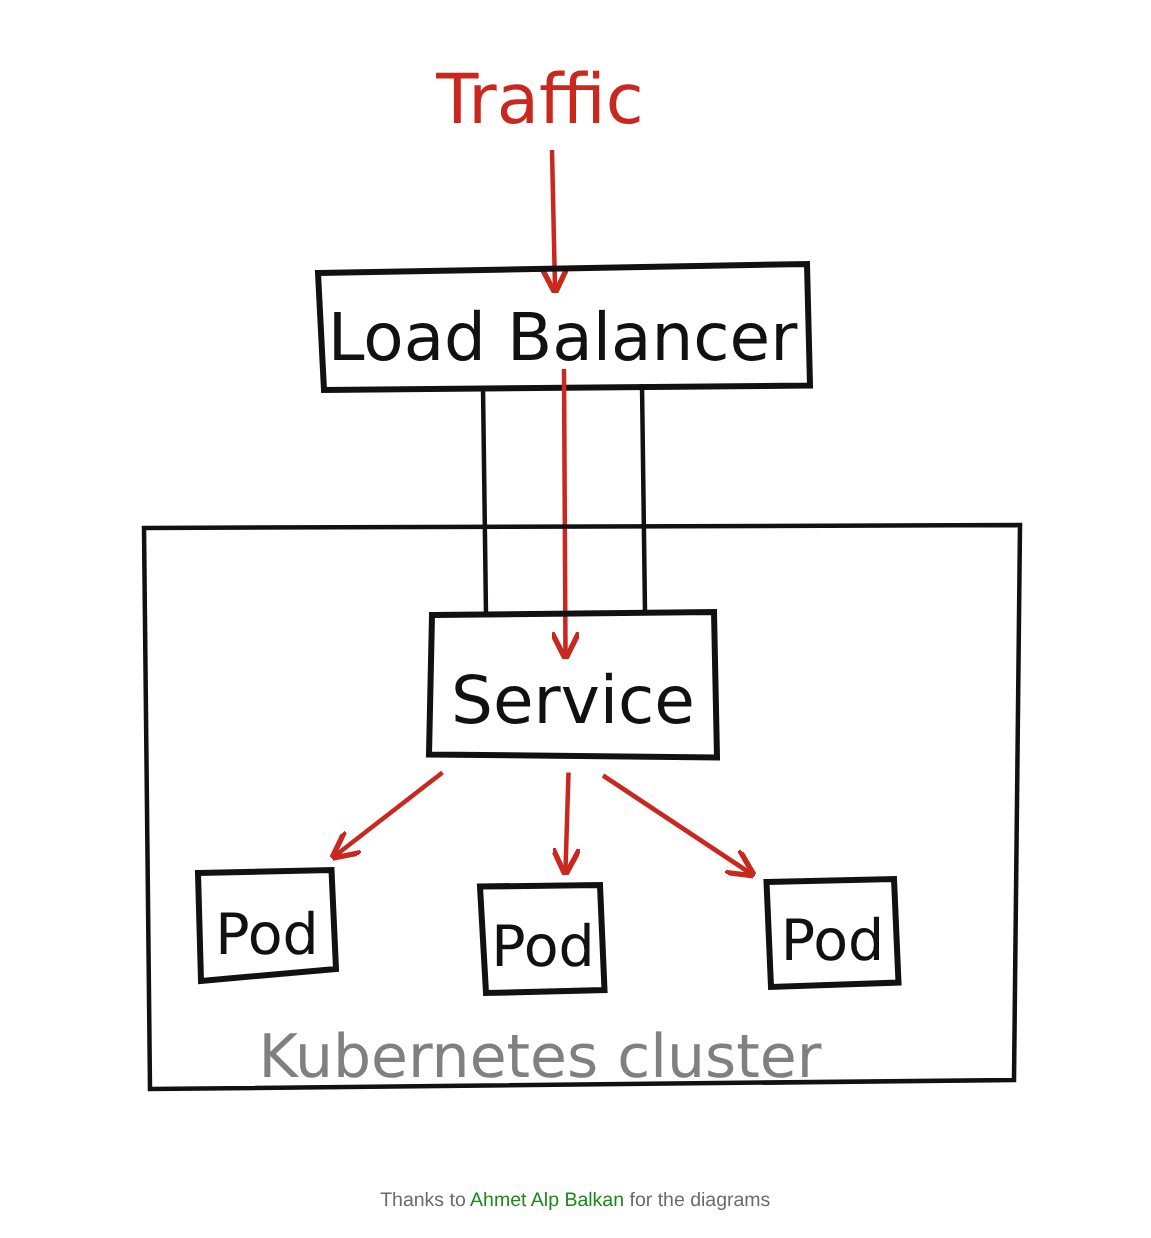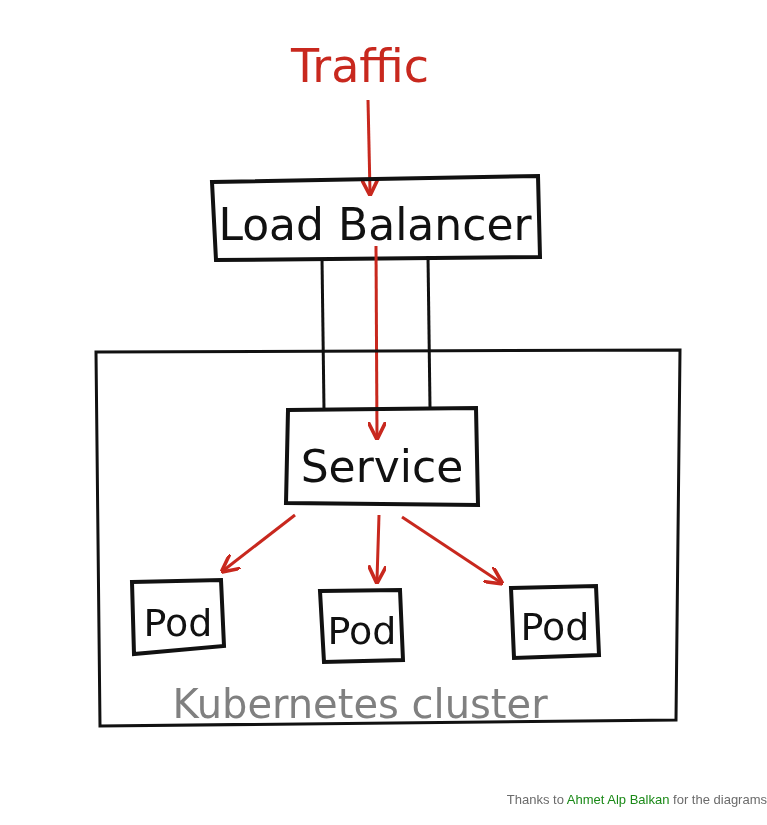--- a/index.html
+++ b/index.html
@@ -1,19 +1,19 @@
 <!DOCTYPE html>
 <html><head>
 <meta charset="utf-8">
 <style>
   html, body { margin: 0; padding: 0; background: #ffffff; }
   body { width: 767px; height: 825px; position: relative; overflow: hidden; font-family: "DejaVu Sans", sans-serif; }
   #diagram { position: absolute; left: 0; top: 0; width: 767px; height: 770px; }
   .hand { font-family: "DejaVu Sans", sans-serif; }
-  .caption { position: absolute; left: 0; top: 792px; width: 767px; text-align: right; font-family: "Liberation Sans", sans-serif; font-size: 13px; color: #6b6b6b; }
+  .caption { position: absolute; left: 0; top: 792px; width: 767px; text-align: center; font-family: "Liberation Sans", sans-serif; font-size: 13px; color: #6b6b6b; }
   .caption a { color: #1a8917; text-decoration: none; }
 </style>
 </head>
 <body>
 
 <svg id="diagram" viewBox="0 0 767 770" xmlns="http://www.w3.org/2000/svg">
   <defs>
     <marker id="arrowhead" viewBox="0 0 10 10" refX="8" refY="5" markerWidth="6" markerHeight="6" orient="auto-start-reverse">
       <path d="M0,0 L10,5 L0,10" fill="none" stroke="#c8281e" stroke-width="2"></path>
     </marker>

